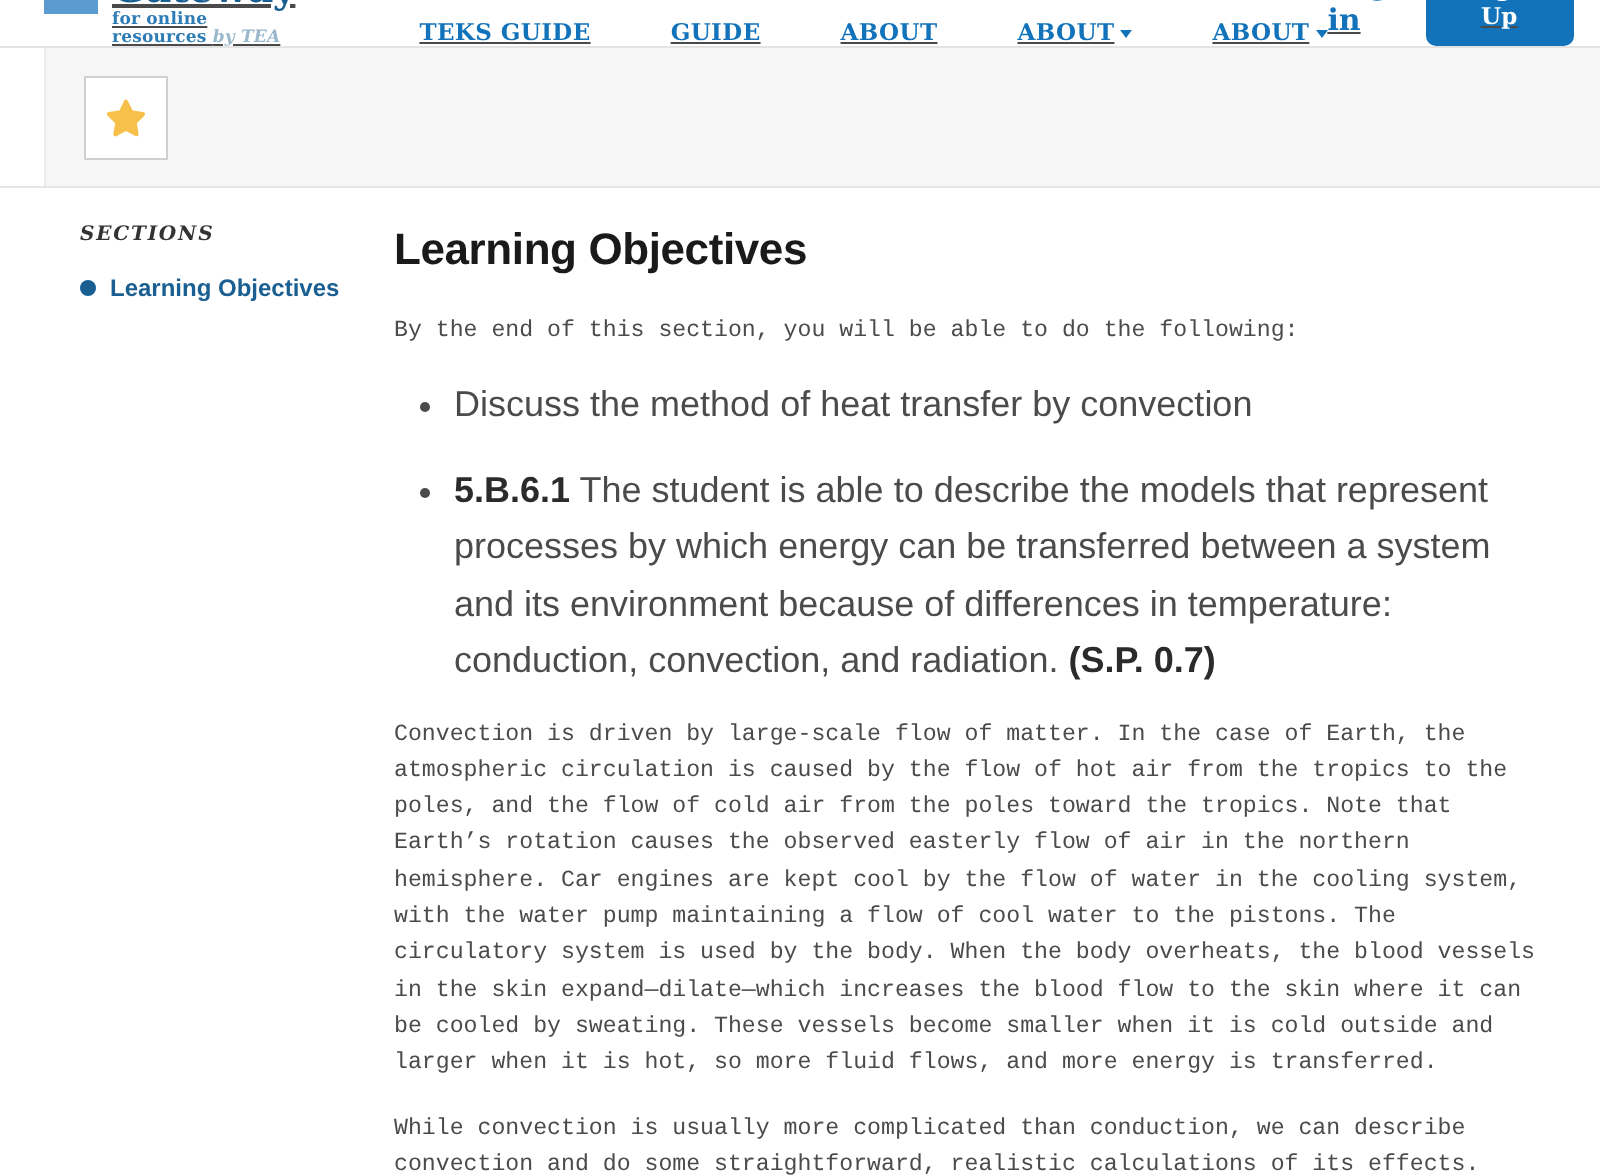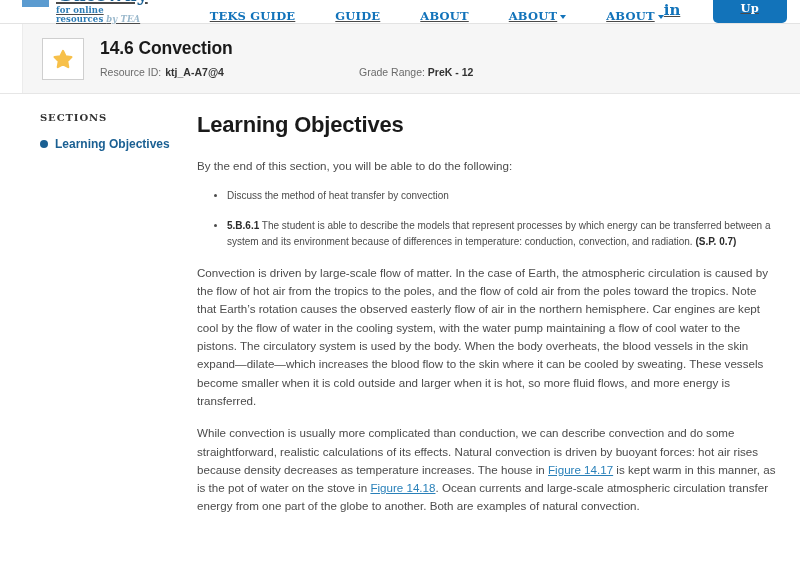--- a/index.html
+++ b/index.html
@@ -191,20 +191,21 @@
     padding-left: 40px;
     box-sizing: border-box;
   }
   .sections-label {
     font-family: "DejaVu Serif", serif;
     font-size: 10px;
     font-weight: bold;
     letter-spacing: 0.9px;
     color: #333333;
     margin-bottom: 14px;
+    font-style: italic;
   }
   .section-item {
     display: flex;
     align-items: center;
     gap: 7px;
     cursor: pointer;
     text-decoration: none;
   }
   .section-dot {
     width: 8px;
@@ -230,27 +231,28 @@
     font-weight: bold;
     color: #1a1a1a;
     margin: 0 0 19px 0;
     letter-spacing: -0.2px;
   }
   .para {
     font-size: 11.6px;
     line-height: 1.58;
     color: #4b4b4b;
     margin: 0 0 14px 0;
+    font-family: Liberation Mono, monospace;
   }
   ul.bullets {
     margin: 0 0 14px 0;
     padding-left: 30px;
   }
   ul.bullets li {
-    font-size: 10px;
+    font-size: 18px;
     line-height: 1.58;
     color: #4b4b4b;
     margin-bottom: 3px;
   }
   ul.bullets li b { color: #2b2b2b; }
   .inline-link {
     color: #2980b9;
     text-decoration: underline;
     cursor: pointer;
   }
@@ -286,31 +288,20 @@
     <button class="signup-btn">Sign Up</button>
   </div>
 </div>
 
 <div class="resource-band">
   <div class="star-box">
     <svg width="22" height="22" viewBox="0 0 24 24" aria-hidden="true">
       <polygon fill="#f7c04a" stroke="#f7c04a" stroke-width="2.4" stroke-linejoin="round" points="12,3.2 14.8,9 21.2,9.9 16.6,14.4 17.7,20.8 12,17.8 6.3,20.8 7.4,14.4 2.8,9.9 9.2,9"></polygon>
     </svg>
   </div>
-  <div class="resource-meta">
-    <div class="resource-title">14.6 Convection</div>
-    <div class="resource-sub">
-      <span>Resource ID:</span>
-      <span class="val" style="margin-left:4px">ktj_A-A7@4</span>
-      <span class="grade-range">
-        <span>Grade Range:</span>
-        <span class="val">PreK - 12</span>
-      </span>
-    </div>
-  </div>
 </div>
 
 <div class="content">
 
   <aside class="sidebar">
     <div class="sections-label">SECTIONS</div>
     <a class="section-item" href="#">
       <span class="section-dot"></span>
       <span class="section-item-label">Learning Objectives</span>
     </a>

